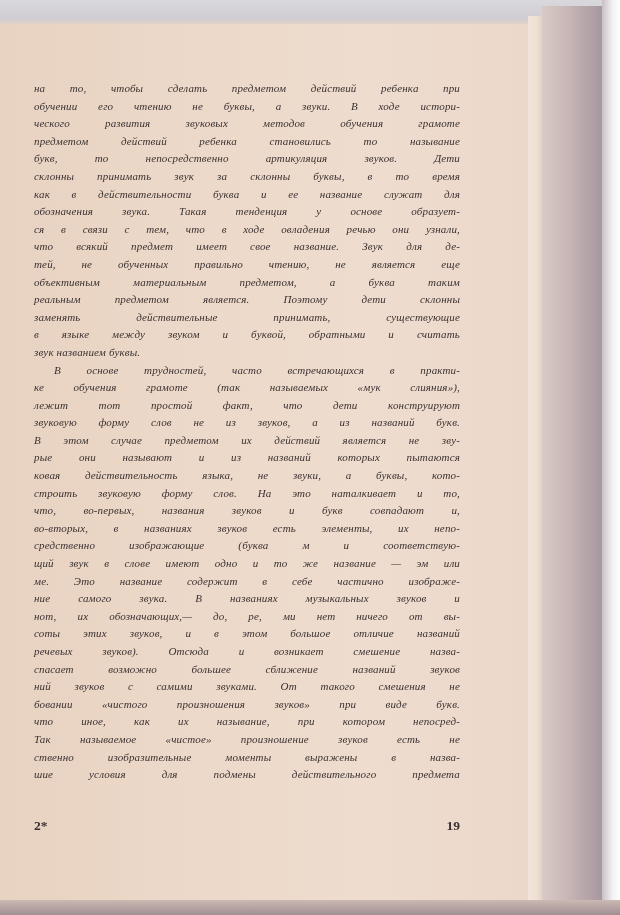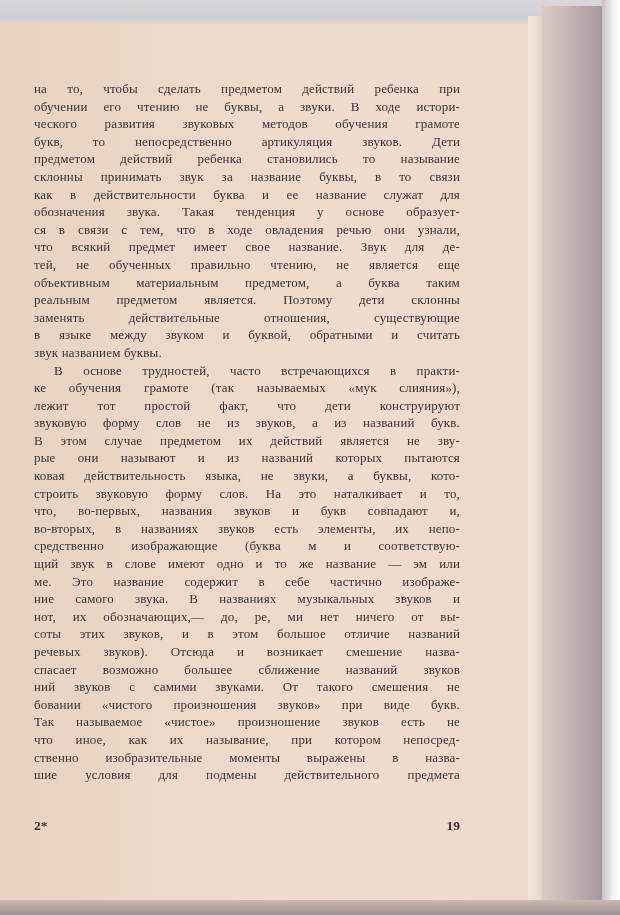--- a/index.html
+++ b/index.html
@@ -29,24 +29,25 @@
     position: absolute; left: 602px; top: 0; width: 18px; height: 915px;
     background: linear-gradient(to right, #c9c0c6, #f3f1f3 60%, #ffffff);
   }
   .bottom-shadow {
     position: absolute; left: 0; top: 900px; width: 620px; height: 15px;
     background: linear-gradient(to bottom, #cbb9b2, #9f8f93);
   }
   .text {
     position: absolute; left: 34px; top: 80px; width: 426px;
     color: #3a3131;
-    font-size: 13px;
+    font-size: 11px;
     line-height: 17.6px;
     text-align: justify;
     letter-spacing: 0.15px;
+    font-style: italic;
   }
   .line {
     display: block; height: 17.6px; white-space: nowrap;
     text-align: justify; text-align-last: justify;
   }
   .line.last { text-align-last: left; }
   .line.indent { padding-left: 20px; }
   .footer {
     position: absolute; left: 34px; top: 818px; width: 426px; height: 18px;
     font-weight: bold; color: #3a3131; font-size: 13.5px;
@@ -61,31 +62,31 @@
 <div class="page"></div>
 <div class="page-edge-light"></div>
 <div class="spine"></div>
 <div class="outside"></div>
 <div class="bottom-shadow"></div>
 
 <div class="text" id="body-text">
     <span class="line">на то, чтобы сделать предметом действий ребенка при</span>
     <span class="line">обучении его чтению не буквы, а звуки. В ходе истори-</span>
     <span class="line">ческого развития звуковых методов обучения грамоте</span>
+    <span class="line">предметом действий ребенка становились то называние</span>
     <span class="line">букв, то непосредственно артикуляция звуков. Дети</span>
-    <span class="line">предметом действий ребенка становились то называние</span>
-    <span class="line">склонны принимать звук за название буквы, в то связи</span>
+    <span class="line">склонны принимать звук за склонны буквы, в то время</span>
     <span class="line">как в действительности буква и ее название служат для</span>
     <span class="line">обозначения звука. Такая тенденция у основе образует-</span>
     <span class="line">ся в связи с тем, что в ходе овладения речью они узнали,</span>
     <span class="line">что всякий предмет имеет свое название. Звук для де-</span>
     <span class="line">тей, не обученных правильно чтению, не является еще</span>
     <span class="line">объективным материальным предметом, а буква таким</span>
     <span class="line">реальным предметом является. Поэтому дети склонны</span>
-    <span class="line">заменять действительные отношения, существующие</span>
+    <span class="line">заменять действительные принимать, существующие</span>
     <span class="line">в языке между звуком и буквой, обратными и считать</span>
     <span class="line last">звук названием буквы.</span>
     <span class="line indent">В основе трудностей, часто встречающихся в практи-</span>
     <span class="line">ке обучения грамоте (так называемых «мук слияния»),</span>
     <span class="line">лежит тот простой факт, что дети конструируют</span>
     <span class="line">звуковую форму слов не из звуков, а из названий букв.</span>
     <span class="line">В этом случае предметом их действий является не зву-</span>
     <span class="line">рые они называют и из названий которых пытаются</span>
     <span class="line">ковая действительность языка, не звуки, а буквы, кото-</span>
     <span class="line">строить звуковую форму слов. На это наталкивает и то,</span>
@@ -94,22 +95,22 @@
     <span class="line">средственно изображающие (буква м и соответствую-</span>
     <span class="line">щий звук в слове имеют одно и то же название — эм или</span>
     <span class="line">ме. Это название содержит в себе частично изображе-</span>
     <span class="line">ние самого звука. В названиях музыкальных звуков и</span>
     <span class="line">нот, их обозначающих,— до, ре, ми нет ничего от вы-</span>
     <span class="line">соты этих звуков, и в этом большое отличие названий</span>
     <span class="line">речевых звуков). Отсюда и возникает смешение назва-</span>
     <span class="line">спасает возможно большее сближение названий звуков</span>
     <span class="line">ний звуков с самими звуками. От такого смешения не</span>
     <span class="line">бовании «чистого произношения звуков» при виде букв.</span>
+    <span class="line">что иное, как их называние, при котором непосред-</span>
     <span class="line">Так называемое «чистое» произношение звуков есть не</span>
-    <span class="line">что иное, как их называние, при котором непосред-</span>
     <span class="line">ственно изобразительные моменты выражены в назва-</span>
     <span class="line">шие условия для подмены действительного предмета</span>
   </div>
 
 <div class="footer">
   <span class="sig">2*</span>
   <span class="pno">19</span>
 </div>
 
 </body></html>

